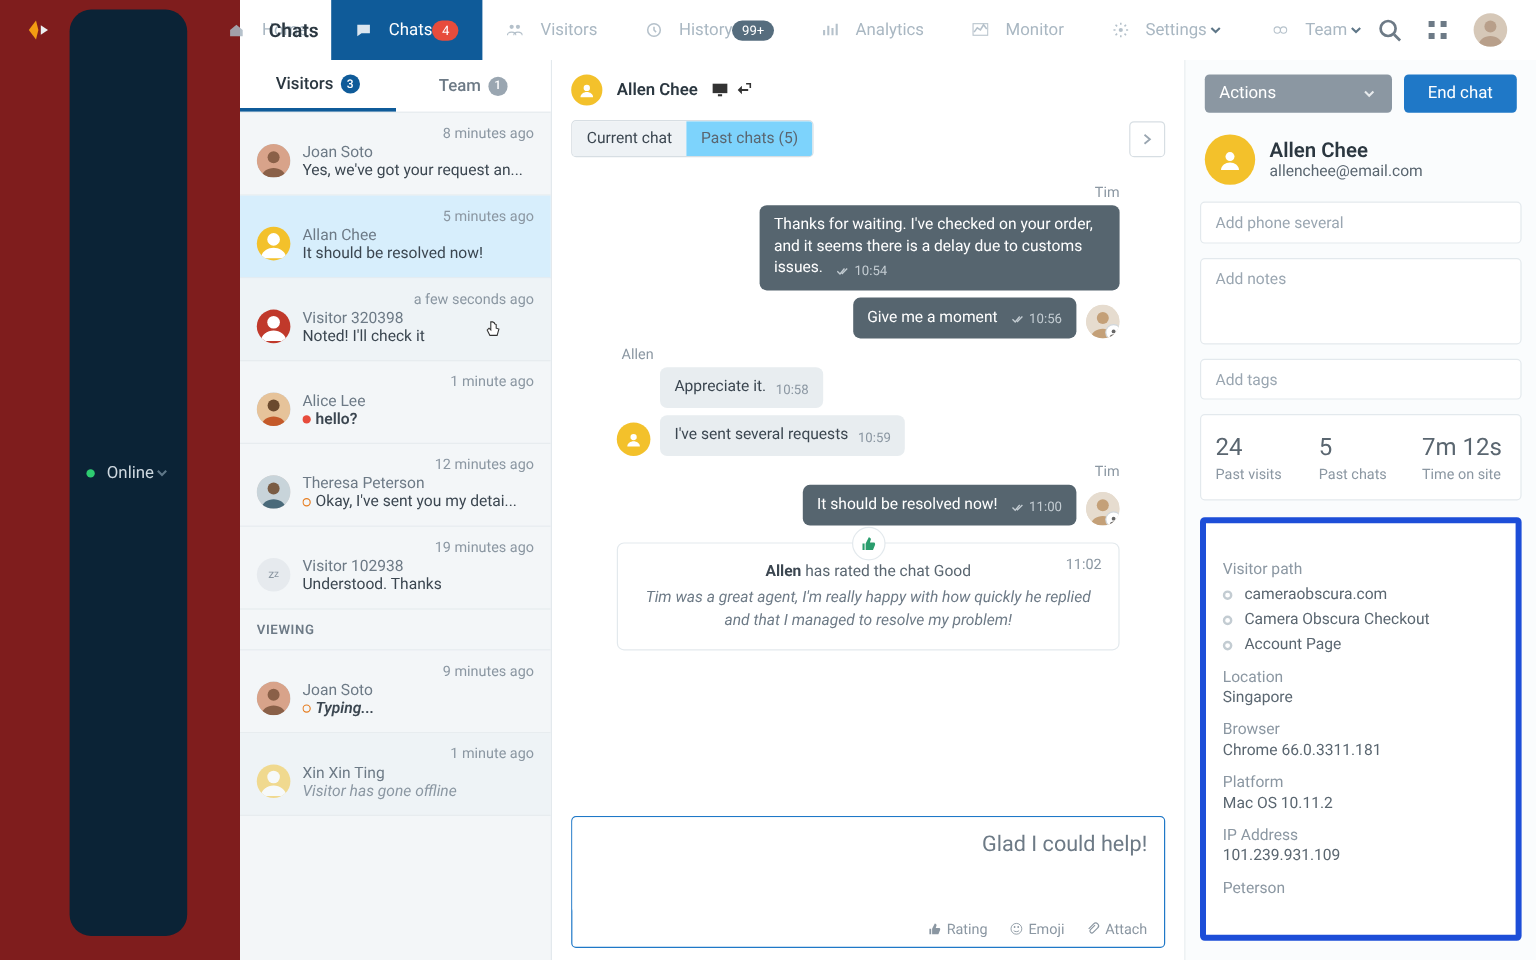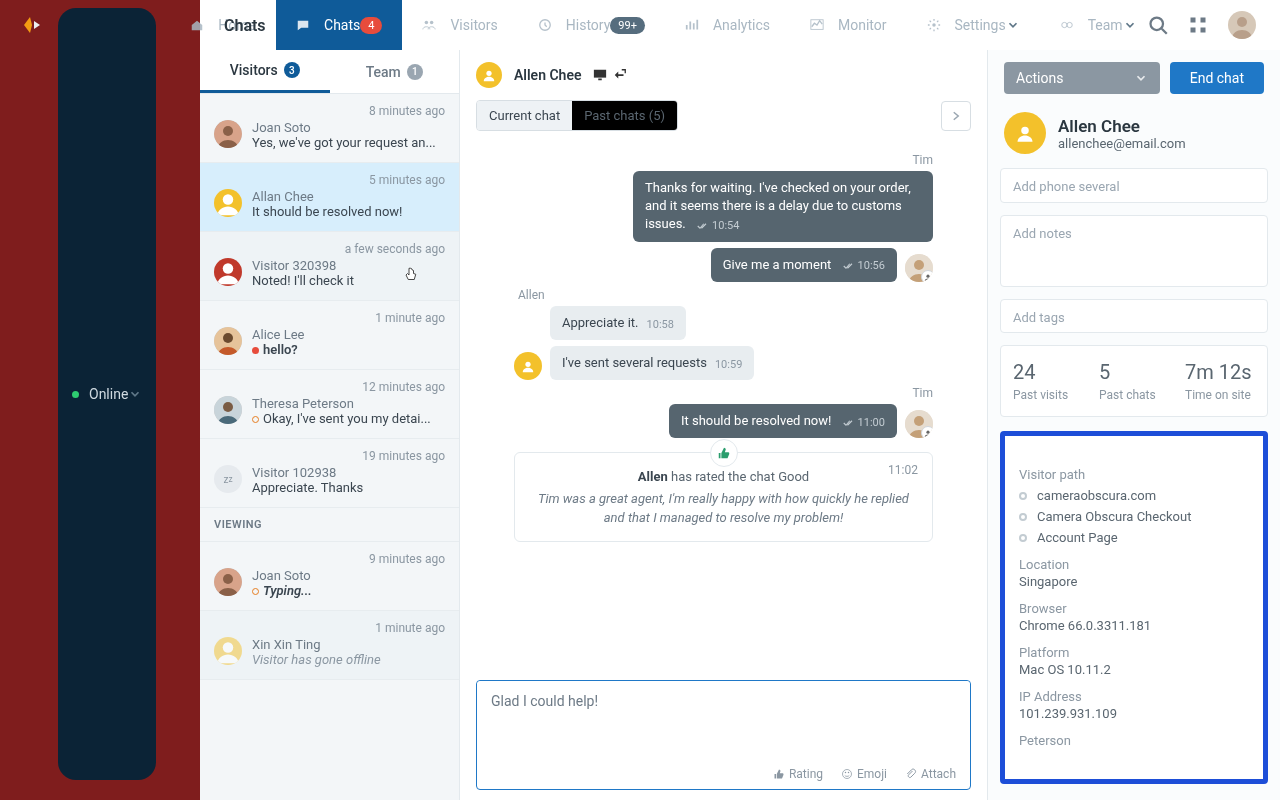--- a/index.html
+++ b/index.html
@@ -62,21 +62,21 @@
 .cursor-hand { position:absolute; right:38px; top:50%; pointer-events:none; }
 
 
 .chat-col { flex:1; display:flex; flex-direction:column; min-width:0; border-right:1px solid #e3e9ed;}
 .chat-header { padding:12px 16px; display:flex; align-items:center; gap:12px; }
 .chat-header .av { width:26px;height:26px;border-radius:50%;background:#f3c12b; display:flex;align-items:center;justify-content:center;color:#fff;}
 .chat-header .name { font-weight:600; color:#2b3740;}
 .chat-header .mini-icons { display:flex; gap:6px; color:#555;}
 .chat-subtabs { margin:0 16px; display:flex; gap:8px; align-items:center;}
 .subtab-group { display:inline-flex; border:1px solid #d7dee3; border-radius:4px; overflow:hidden;}
-.subtab-btn { padding:7px 12px; font-size:13px; cursor:pointer; background:#000000; color:#5a6670;}
+.subtab-btn { padding:7px 12px; font-size:13px; cursor:pointer; background:#7dd3fc; color:#5a6670;}
 .subtab-btn.active { background:#eef2f5; color:#3b4650;}
 .subnext { margin-left:auto; width:30px;height:30px; border:1px solid #d7dee3; border-radius:4px; display:flex;align-items:center;justify-content:center; color:#9aa6b1; cursor:pointer;}
 .chat-body { flex:1; overflow:auto; padding:16px 54px 8px 54px;}
 .sender-lbl { font-size:12px; color:#8b97a2; text-align:right; margin:6px 0 4px;}
 .sender-lbl.left { text-align:left; margin-left:4px;}
 .msg-row { display:flex; align-items:flex-end; gap:8px; margin-bottom:6px;}
 .msg-row.right { justify-content:flex-end; }
 .bubble { max-width:300px; padding:8px 12px; border-radius:6px; font-size:13px; line-height:1.4; position:relative;}
 .bubble.dark { background:#56656f; color:#fff; }
 .bubble.light { background:#e8edf0; color:#3b4650; }
@@ -88,21 +88,21 @@
 .av-mini.agent svg{width:28px;height:28px;}
 .av-mini.visitor { background:#f3c12b; color:#fff;}
 .av-mini .subbadge { position:absolute; bottom:-2px; right:-2px; width:14px;height:14px;border-radius:50%;background:#fff;border:1px solid #d0d6db; display:flex;align-items:center;justify-content:center;}
 .av-mini .subbadge svg{width:8px;height:8px;}
 .rating-box { border:1px solid #e3e9ed; border-radius:6px; padding:16px 20px 14px; text-align:center; color:#5a6670; font-size:13px; margin-top:14px; position:relative;}
 .rating-box .thumbs { position:absolute; top:-14px; left:50%; transform:translateX(-50%); width:28px;height:28px;border-radius:50%;background:#fff;border:1px solid #e3e9ed; color:#2a9d6d; display:flex;align-items:center;justify-content:center;}
 .rating-box .rtime { position:absolute; top:10px; right:14px; font-size:12px; color:#8b97a2;}
 .rating-box .line1 b { color:#3b4650;}
 .rating-box .comment { font-style:italic; color:#6d7a86; margin-top:6px; line-height:1.4;}
 .composer { margin:12px 16px 10px; border:1px solid #1f78c7; border-radius:4px; display:flex; flex-direction:column;}
-.composer textarea { border:none; resize:none; padding:12px 14px; font-size:14px; font-family:inherit; outline:none; min-height:80px; color:#6d7a86; border-radius:4px;}
+.composer textarea { border:none; resize:none; padding:12px 14px; font-size:18px; font-family:inherit; outline:none; min-height:80px; color:#6d7a86; border-radius:4px;text-align:right;}
 .composer-toolbar { display:flex; gap:18px; justify-content:flex-end; padding:6px 14px 8px; color:#8b97a2; font-size:12px;}
 .composer-toolbar span { cursor:pointer; display:inline-flex; align-items:center; gap:4px;}
 
 
 .details-col { width:292px; display:flex; flex-direction:column; background:#fafcfd; overflow:auto;}
 .action-row { padding:12px 16px; display:flex; gap:10px;}
 .dd-btn { flex:1; background:#8b97a2; color:#fff; border-radius:4px; padding:8px 12px; display:flex; align-items:center; cursor:pointer;}
 .dd-btn .chev { margin-left:auto; opacity:0.8;}
 .end-btn { background:#1f78c7; color:#fff; border-radius:4px; padding:8px 20px; cursor:pointer;}
 .profile-box { padding:6px 16px 8px; display:flex; gap:12px; align-items:center;}
@@ -353,21 +353,21 @@
               <div class="preview"><span class="dot-o"></span><span>Okay, I've sent you my detai...</span></div>
             </div>
           </div>
         </div>
         <div class="convo-item">
           <div class="time">19 minutes ago</div>
           <div class="row">
             <div class="av sleep">z<sup>z</sup></div>
             <div class="txt">
               <div class="name">Visitor 102938</div>
-              <div class="preview">Appreciate. Thanks</div>
+              <div class="preview">Understood. Thanks</div>
             </div>
           </div>
         </div>
         <div class="section-header">VIEWING</div>
         <div class="convo-item">
           <div class="time">9 minutes ago</div>
           <div class="row">
             <div class="av">
                 <svg viewBox="0 0 28 28">
                   <circle cx="14" cy="14" r="14" fill="#d8a38a"></circle>

